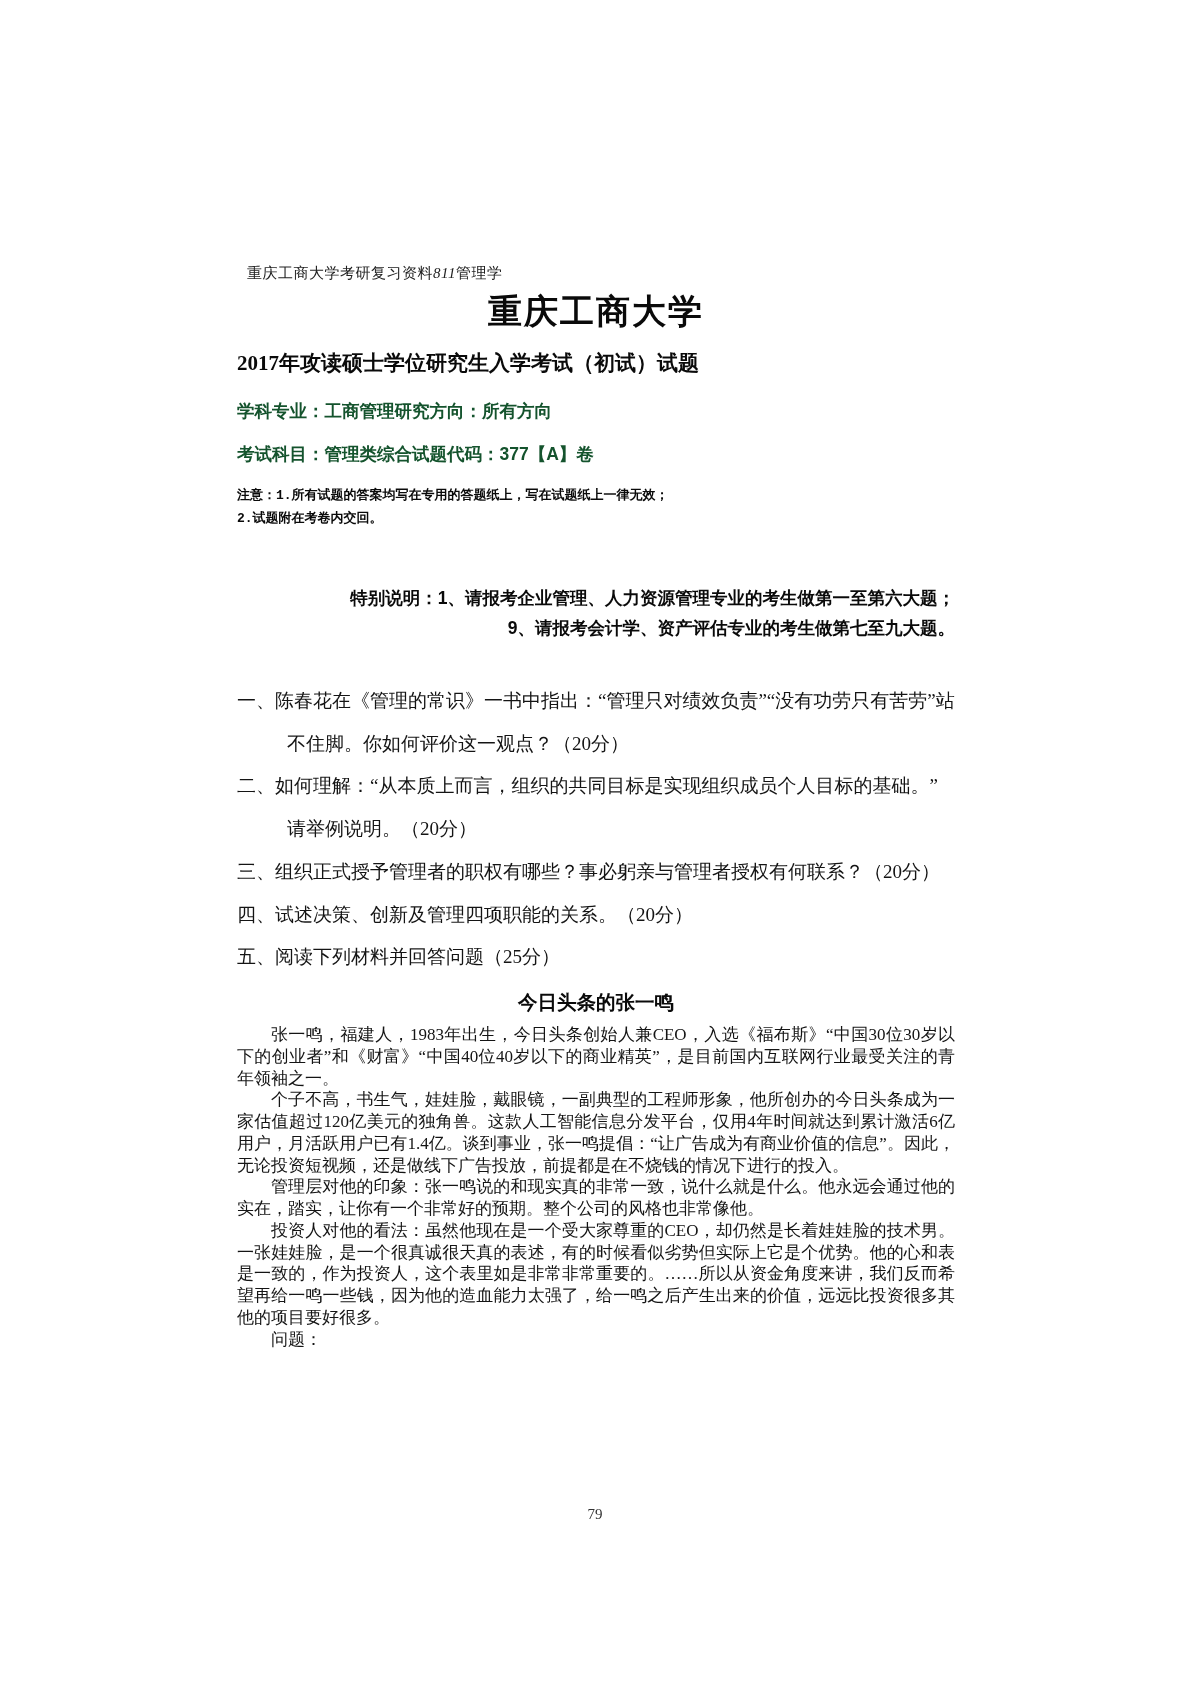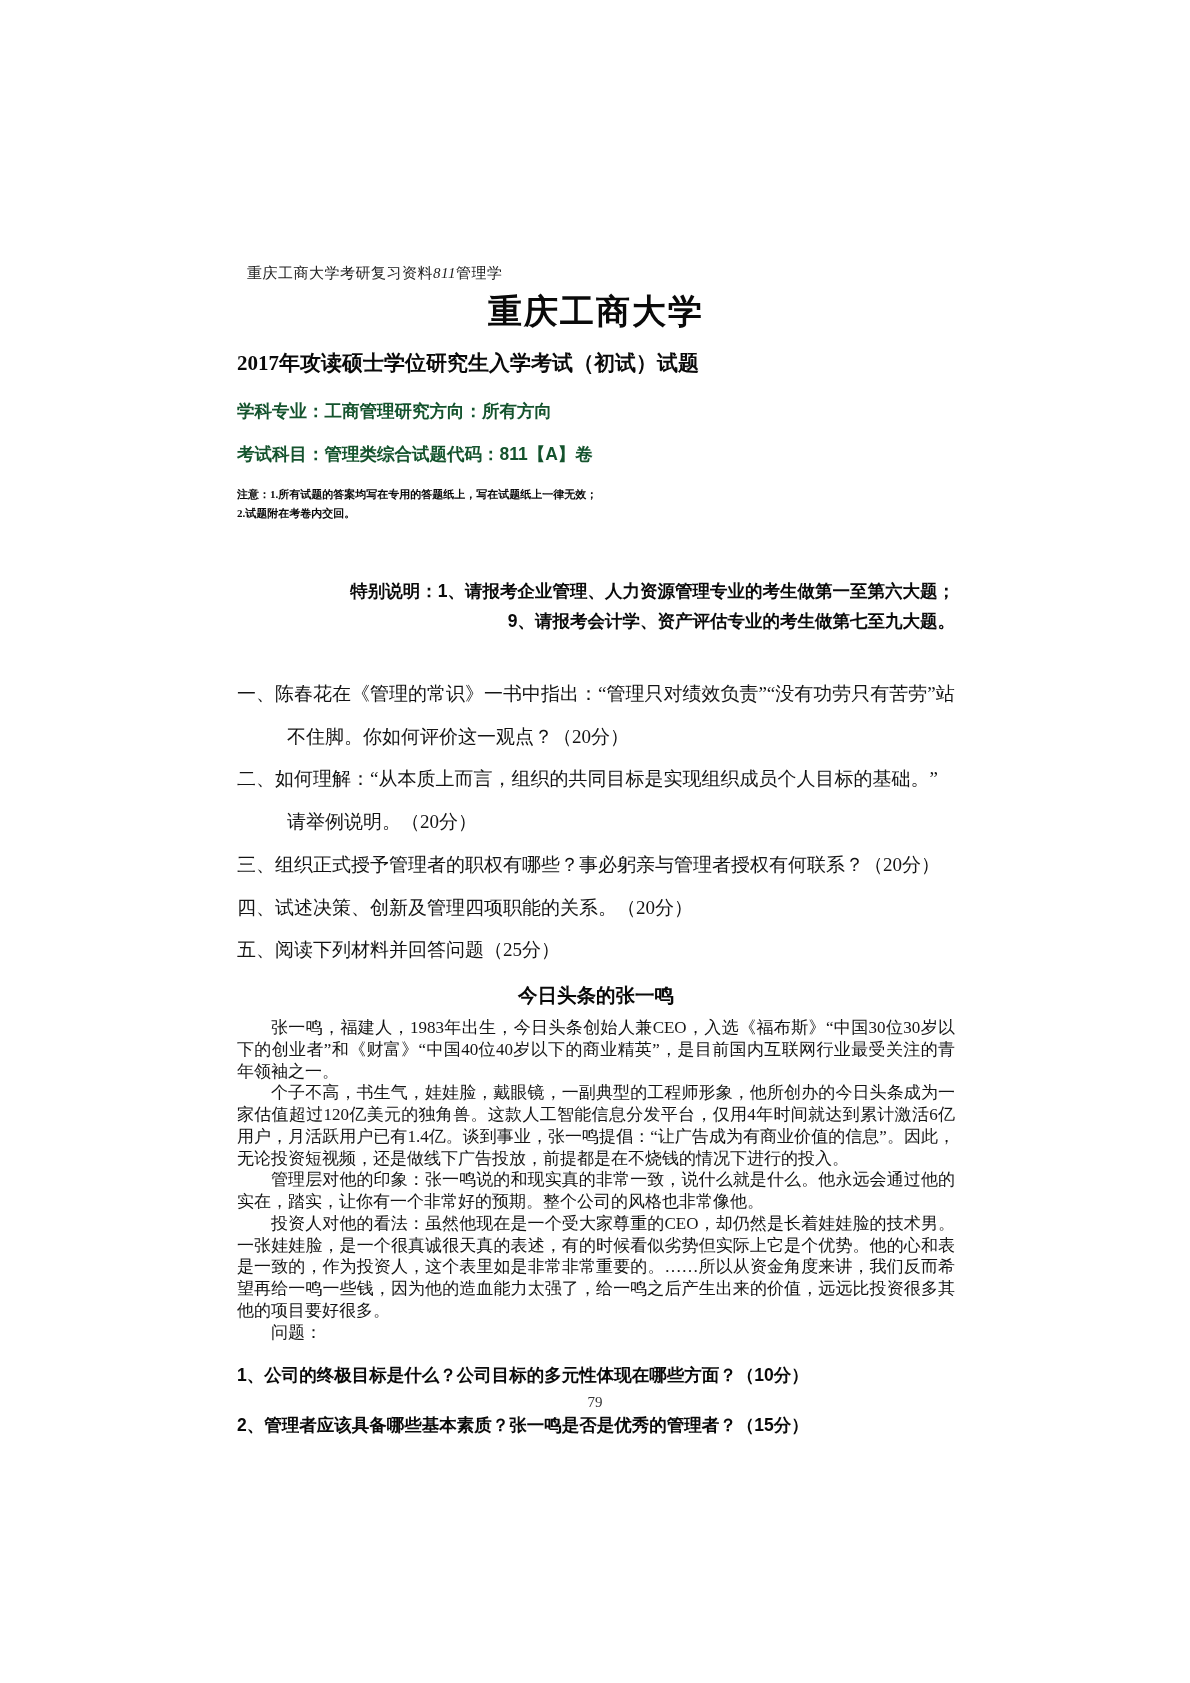--- a/index.html
+++ b/index.html
@@ -49,23 +49,23 @@
     color: #0a0a0a;
   }
   .meta-line {
     font-family: "Liberation Sans", "DejaVu Sans", sans-serif;
     font-weight: 700;
     font-size: 17.5px;
     margin: 0 0 19px 0;
     color: #14532d;
   }
   .notice-block {
-    font-family: Liberation Serif, serif;
+    font-family: Liberation Mono, monospace;
     font-weight: 700;
-    font-size: 11px;
+    font-size: 13px;
     line-height: 1.75;
     margin: 8px 0 0 0;
     color: #0a0a0a;
   }
   .special-block {
     font-family: "Liberation Sans", "DejaVu Sans", sans-serif;
     font-weight: 700;
     font-size: 17.5px;
     line-height: 1.75;
     margin: 52px 0 0 0;
@@ -109,21 +109,21 @@
     font-weight: 700;
     font-size: 17.5px;
     color: #0a0a0a;
   }
   .sub-question {
     margin: 0 0 26px 0;
   }
   .page-number {
     position: absolute;
     left: 0;
-    top: 1394px;
+    top: 1506px;
     width: 100%;
     text-align: center;
     font-family: "Liberation Serif", "DejaVu Serif", serif;
     font-size: 15px;
     color: #333333;
   }
 </style>
 </head>
 <body>
 
@@ -133,21 +133,21 @@
     <div class="header-note">
       <span>重庆工商大学考研复习资料</span><span class="code-italic">811</span><span>管理学</span>
     </div>
 
     <div class="doc-title">重庆工商大学</div>
 
     <div class="doc-subtitle">2017年攻读硕士学位研究生入学考试（初试）试题</div>
 
     <div class="meta-line">学科专业：工商管理研究方向：所有方向</div>
 
-    <div class="meta-line">考试科目：管理类综合试题代码：811【A】卷</div>
+    <div class="meta-line">考试科目：管理类综合试题代码：377【A】卷</div>
 
     <div class="notice-block">
       <div>注意：1.所有试题的答案均写在专用的答题纸上，写在试题纸上一律无效；</div>
       <div>2.试题附在考卷内交回。</div>
     </div>
 
     <div class="special-block">
       <div>特别说明：1、请报考企业管理、人力资源管理专业的考生做第一至第六大题；</div>
       <div>9、请报考会计学、资产评估专业的考生做第七至九大题。</div>
     </div>
@@ -163,21 +163,17 @@
     <div class="reading-heading">今日头条的张一鸣</div>
 
     <div class="reading-body">
       <p>张一鸣，福建人，1983年出生，今日头条创始人兼CEO，入选《福布斯》“中国30位30岁以下的创业者”和《财富》“中国40位40岁以下的商业精英”，是目前国内互联网行业最受关注的青年领袖之一。</p>
       <p>个子不高，书生气，娃娃脸，戴眼镜，一副典型的工程师形象，他所创办的今日头条成为一家估值超过120亿美元的独角兽。这款人工智能信息分发平台，仅用4年时间就达到累计激活6亿用户，月活跃用户已有1.4亿。谈到事业，张一鸣提倡：“让广告成为有商业价值的信息”。因此，无论投资短视频，还是做线下广告投放，前提都是在不烧钱的情况下进行的投入。</p>
       <p>管理层对他的印象：张一鸣说的和现实真的非常一致，说什么就是什么。他永远会通过他的实在，踏实，让你有一个非常好的预期。整个公司的风格也非常像他。</p>
       <p>投资人对他的看法：虽然他现在是一个受大家尊重的CEO，却仍然是长着娃娃脸的技术男。一张娃娃脸，是一个很真诚很天真的表述，有的时候看似劣势但实际上它是个优势。他的心和表是一致的，作为投资人，这个表里如是非常非常重要的。……所以从资金角度来讲，我们反而希望再给一鸣一些钱，因为他的造血能力太强了，给一鸣之后产生出来的价值，远远比投资很多其他的项目要好很多。</p>
       <p>问题：</p>
     </div>
 
-    <div class="sub-questions">
-      <div class="sub-question">1、公司的终极目标是什么？公司目标的多元性体现在哪些方面？（10分）</div>
-      <div class="sub-question">2、管理者应该具备哪些基本素质？张一鸣是否是优秀的管理者？（15分）</div>
-    </div>
 
   </div>
 
   <div class="page-number">79</div>
 </div>
 
 </body></html>

